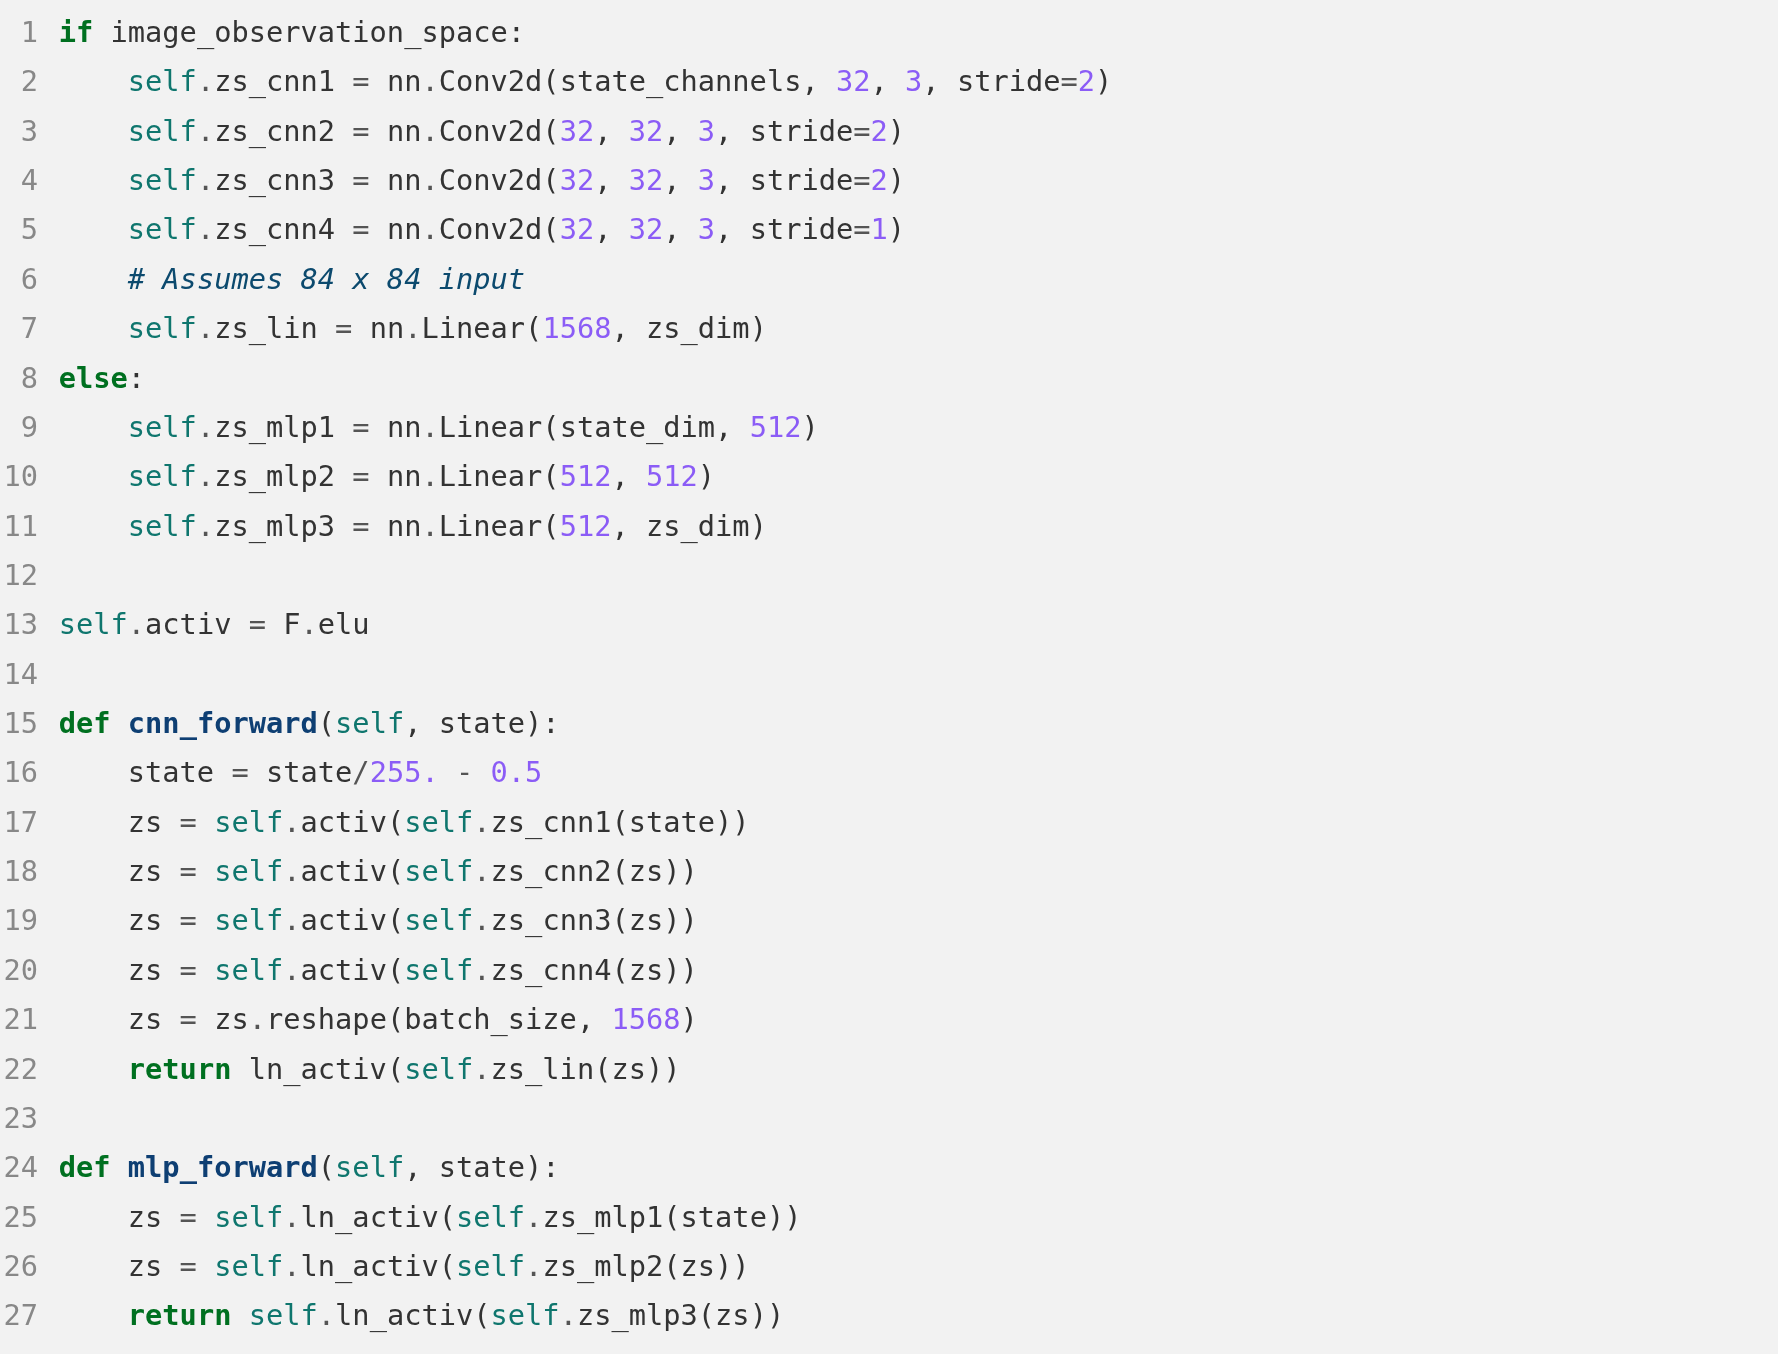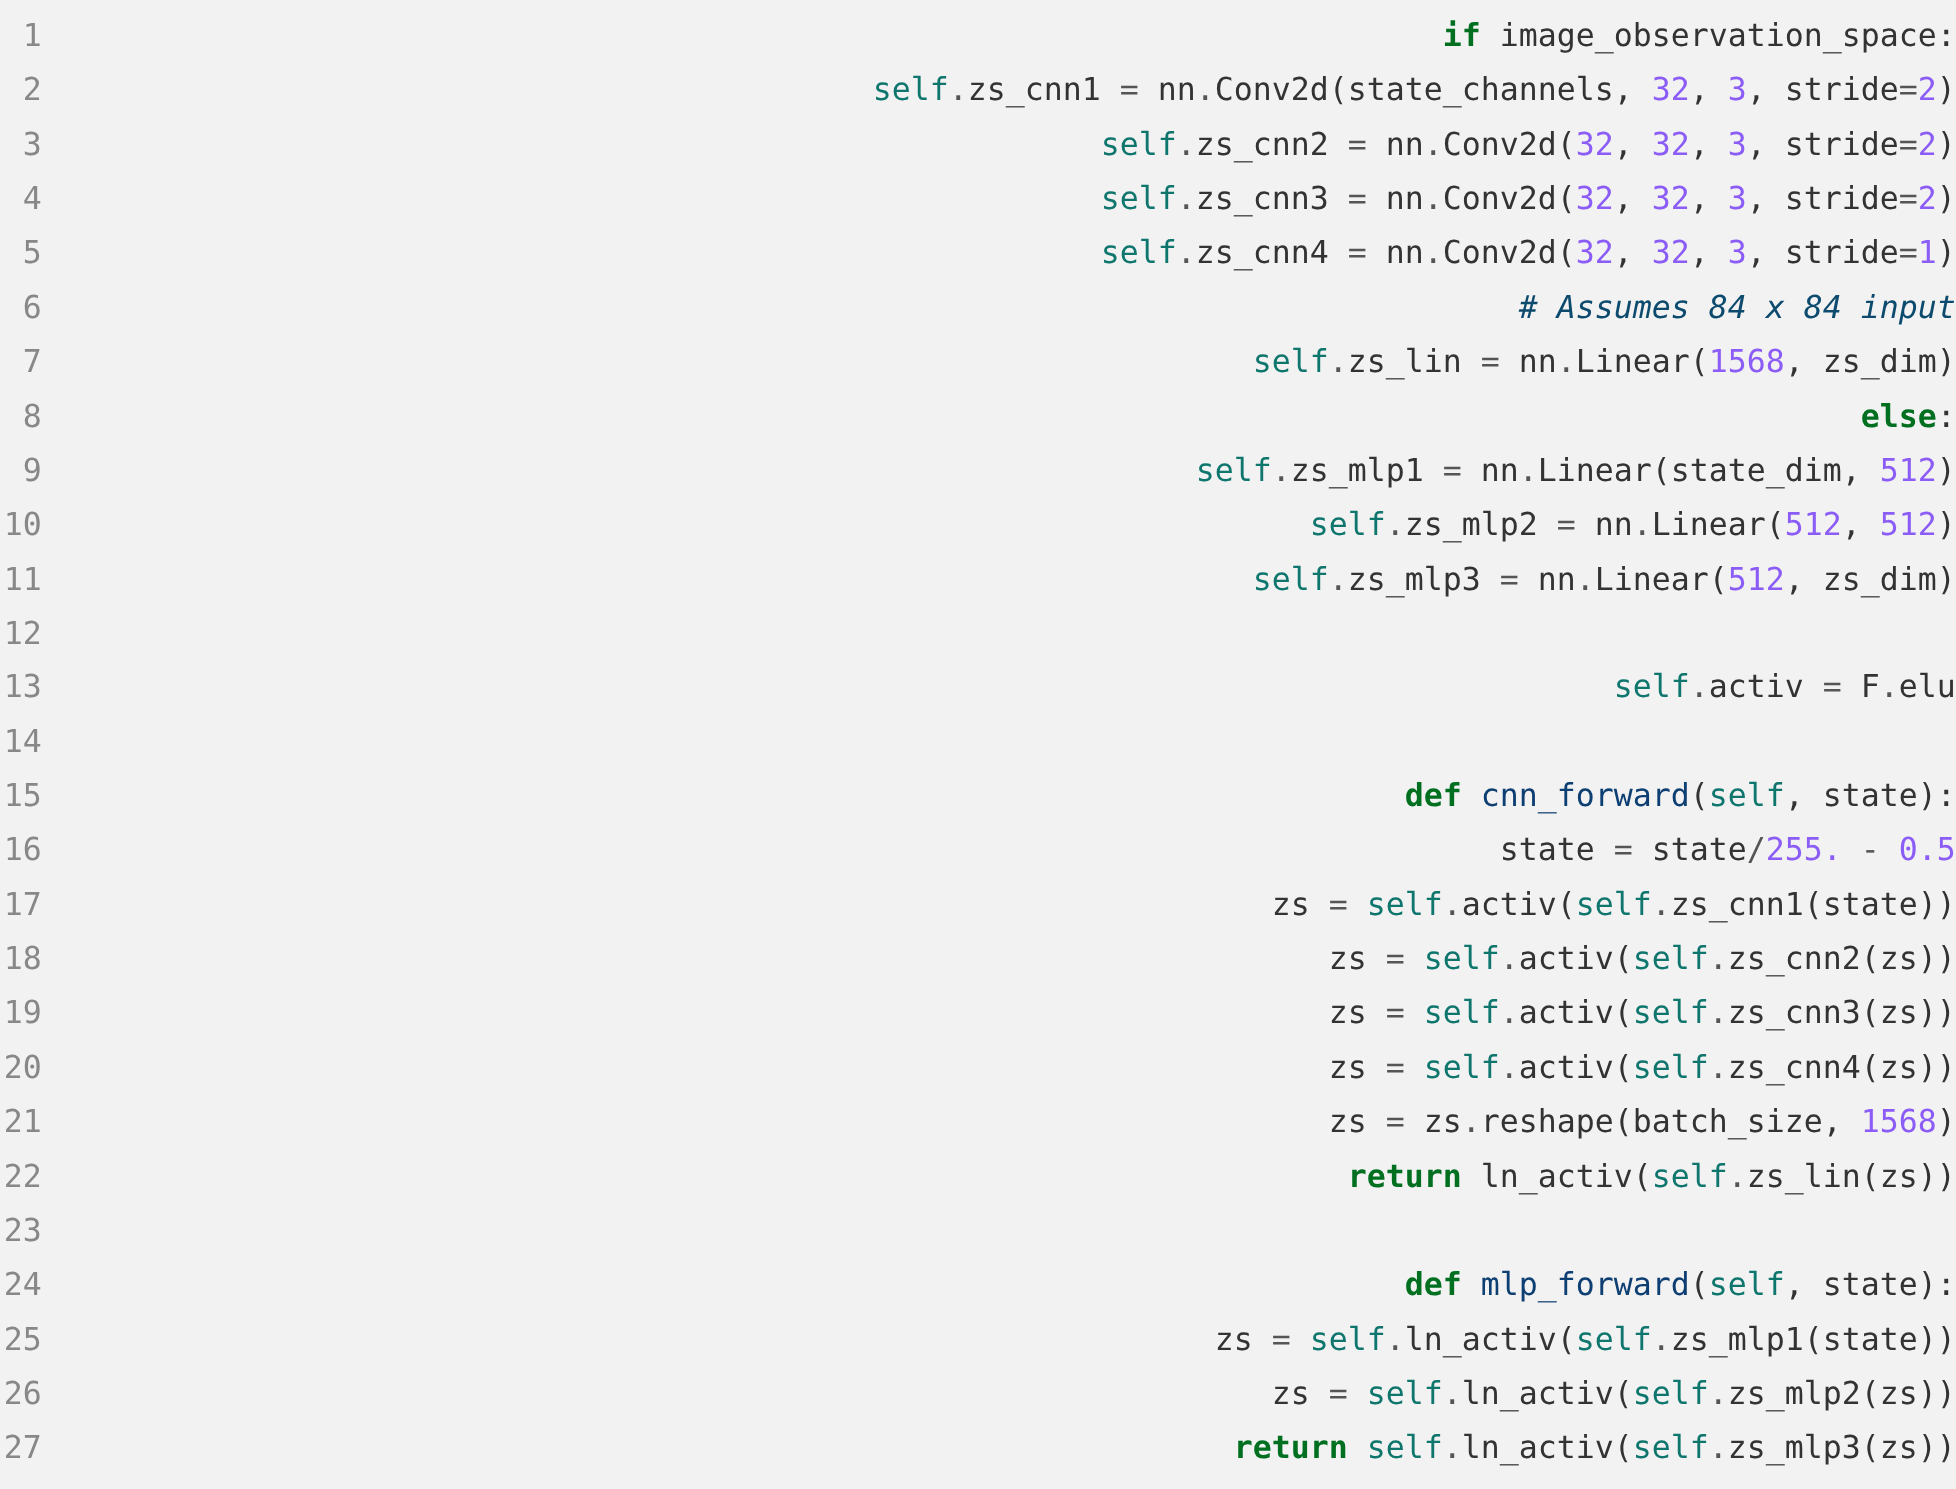--- a/index.html
+++ b/index.html
@@ -22,24 +22,23 @@
     display: inline-block;
     width: 2.2ch;
     text-align: right;
     color: #888888;
     padding-right: 1.2ch;
     user-select: none;
     flex-shrink: 0;
   }
   .code {
     flex: 1;
-    text-align: right;
   }
   .kw { color: #007020; font-weight: bold; }
-  .nf { color: #0e3f73; }
+  .nf { color: #0e3f73; font-weight: bold; }
   .num { color: #8b5cf6; }
   .cmt { color: #0c4a6e; font-style: italic; }
   .slf { color: #0f766e; }
   .plain { color: #333333; }
   .op { color: #555555; }
 </style>
 </head>
 <body>
 
 <div class="code-block" id="code-root"><div class="line"><span class="lineno">1</span><span class="code"><span class="kw">if</span><span class="plain"> image_observation_space:</span></span></div><div class="line"><span class="lineno">2</span><span class="code"><span class="plain">    </span><span class="slf">self</span><span class="op">.</span><span class="plain">zs_cnn1 </span><span class="op">=</span><span class="plain"> nn</span><span class="op">.</span><span class="plain">Conv2d(state_channels, </span><span class="num">32</span><span class="plain">, </span><span class="num">3</span><span class="plain">, stride</span><span class="op">=</span><span class="num">2</span><span class="plain">)</span></span></div><div class="line"><span class="lineno">3</span><span class="code"><span class="plain">    </span><span class="slf">self</span><span class="op">.</span><span class="plain">zs_cnn2 </span><span class="op">=</span><span class="plain"> nn</span><span class="op">.</span><span class="plain">Conv2d(</span><span class="num">32</span><span class="plain">, </span><span class="num">32</span><span class="plain">, </span><span class="num">3</span><span class="plain">, stride</span><span class="op">=</span><span class="num">2</span><span class="plain">)</span></span></div><div class="line"><span class="lineno">4</span><span class="code"><span class="plain">    </span><span class="slf">self</span><span class="op">.</span><span class="plain">zs_cnn3 </span><span class="op">=</span><span class="plain"> nn</span><span class="op">.</span><span class="plain">Conv2d(</span><span class="num">32</span><span class="plain">, </span><span class="num">32</span><span class="plain">, </span><span class="num">3</span><span class="plain">, stride</span><span class="op">=</span><span class="num">2</span><span class="plain">)</span></span></div><div class="line"><span class="lineno">5</span><span class="code"><span class="plain">    </span><span class="slf">self</span><span class="op">.</span><span class="plain">zs_cnn4 </span><span class="op">=</span><span class="plain"> nn</span><span class="op">.</span><span class="plain">Conv2d(</span><span class="num">32</span><span class="plain">, </span><span class="num">32</span><span class="plain">, </span><span class="num">3</span><span class="plain">, stride</span><span class="op">=</span><span class="num">1</span><span class="plain">)</span></span></div><div class="line"><span class="lineno">6</span><span class="code"><span class="plain">    </span><span class="cmt"># Assumes 84 x 84 input</span></span></div><div class="line"><span class="lineno">7</span><span class="code"><span class="plain">    </span><span class="slf">self</span><span class="op">.</span><span class="plain">zs_lin </span><span class="op">=</span><span class="plain"> nn</span><span class="op">.</span><span class="plain">Linear(</span><span class="num">1568</span><span class="plain">, zs_dim)</span></span></div><div class="line"><span class="lineno">8</span><span class="code"><span class="kw">else</span><span class="plain">:</span></span></div><div class="line"><span class="lineno">9</span><span class="code"><span class="plain">    </span><span class="slf">self</span><span class="op">.</span><span class="plain">zs_mlp1 </span><span class="op">=</span><span class="plain"> nn</span><span class="op">.</span><span class="plain">Linear(state_dim, </span><span class="num">512</span><span class="plain">)</span></span></div><div class="line"><span class="lineno">10</span><span class="code"><span class="plain">    </span><span class="slf">self</span><span class="op">.</span><span class="plain">zs_mlp2 </span><span class="op">=</span><span class="plain"> nn</span><span class="op">.</span><span class="plain">Linear(</span><span class="num">512</span><span class="plain">, </span><span class="num">512</span><span class="plain">)</span></span></div><div class="line"><span class="lineno">11</span><span class="code"><span class="plain">    </span><span class="slf">self</span><span class="op">.</span><span class="plain">zs_mlp3 </span><span class="op">=</span><span class="plain"> nn</span><span class="op">.</span><span class="plain">Linear(</span><span class="num">512</span><span class="plain">, zs_dim)</span></span></div><div class="line"><span class="lineno">12</span><span class="code">&nbsp;</span></div><div class="line"><span class="lineno">13</span><span class="code"><span class="slf">self</span><span class="op">.</span><span class="plain">activ </span><span class="op">=</span><span class="plain"> F</span><span class="op">.</span><span class="plain">elu</span></span></div><div class="line"><span class="lineno">14</span><span class="code">&nbsp;</span></div><div class="line"><span class="lineno">15</span><span class="code"><span class="kw">def</span><span class="plain"> </span><span class="nf">cnn_forward</span><span class="plain">(</span><span class="slf">self</span><span class="plain">, state):</span></span></div><div class="line"><span class="lineno">16</span><span class="code"><span class="plain">    state </span><span class="op">=</span><span class="plain"> state</span><span class="op">/</span><span class="num">255.</span><span class="plain"> </span><span class="op">-</span><span class="plain"> </span><span class="num">0.5</span></span></div><div class="line"><span class="lineno">17</span><span class="code"><span class="plain">    zs </span><span class="op">=</span><span class="plain"> </span><span class="slf">self</span><span class="op">.</span><span class="plain">activ(</span><span class="slf">self</span><span class="op">.</span><span class="plain">zs_cnn1(state))</span></span></div><div class="line"><span class="lineno">18</span><span class="code"><span class="plain">    zs </span><span class="op">=</span><span class="plain"> </span><span class="slf">self</span><span class="op">.</span><span class="plain">activ(</span><span class="slf">self</span><span class="op">.</span><span class="plain">zs_cnn2(zs))</span></span></div><div class="line"><span class="lineno">19</span><span class="code"><span class="plain">    zs </span><span class="op">=</span><span class="plain"> </span><span class="slf">self</span><span class="op">.</span><span class="plain">activ(</span><span class="slf">self</span><span class="op">.</span><span class="plain">zs_cnn3(zs))</span></span></div><div class="line"><span class="lineno">20</span><span class="code"><span class="plain">    zs </span><span class="op">=</span><span class="plain"> </span><span class="slf">self</span><span class="op">.</span><span class="plain">activ(</span><span class="slf">self</span><span class="op">.</span><span class="plain">zs_cnn4(zs))</span></span></div><div class="line"><span class="lineno">21</span><span class="code"><span class="plain">    zs </span><span class="op">=</span><span class="plain"> zs</span><span class="op">.</span><span class="plain">reshape(batch_size, </span><span class="num">1568</span><span class="plain">)</span></span></div><div class="line"><span class="lineno">22</span><span class="code"><span class="plain">    </span><span class="kw">return</span><span class="plain"> ln_activ(</span><span class="slf">self</span><span class="op">.</span><span class="plain">zs_lin(zs))</span></span></div><div class="line"><span class="lineno">23</span><span class="code">&nbsp;</span></div><div class="line"><span class="lineno">24</span><span class="code"><span class="kw">def</span><span class="plain"> </span><span class="nf">mlp_forward</span><span class="plain">(</span><span class="slf">self</span><span class="plain">, state):</span></span></div><div class="line"><span class="lineno">25</span><span class="code"><span class="plain">    zs </span><span class="op">=</span><span class="plain"> </span><span class="slf">self</span><span class="op">.</span><span class="plain">ln_activ(</span><span class="slf">self</span><span class="op">.</span><span class="plain">zs_mlp1(state))</span></span></div><div class="line"><span class="lineno">26</span><span class="code"><span class="plain">    zs </span><span class="op">=</span><span class="plain"> </span><span class="slf">self</span><span class="op">.</span><span class="plain">ln_activ(</span><span class="slf">self</span><span class="op">.</span><span class="plain">zs_mlp2(zs))</span></span></div><div class="line"><span class="lineno">27</span><span class="code"><span class="plain">    </span><span class="kw">return</span><span class="plain"> </span><span class="slf">self</span><span class="op">.</span><span class="plain">ln_activ(</span><span class="slf">self</span><span class="op">.</span><span class="plain">zs_mlp3(zs))</span></span></div></div>

